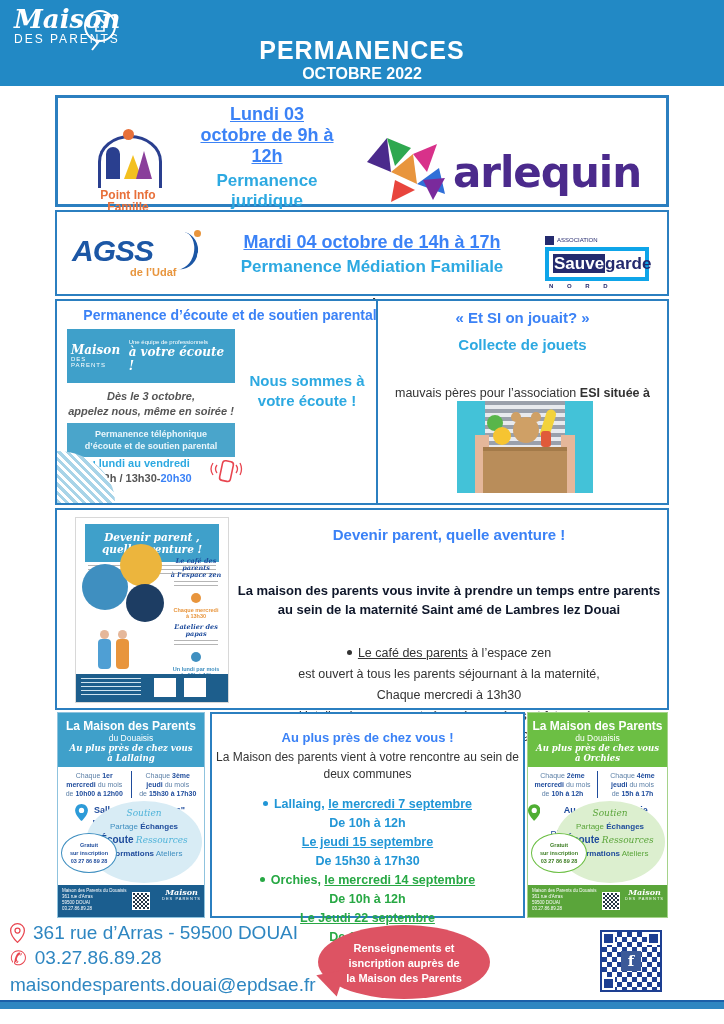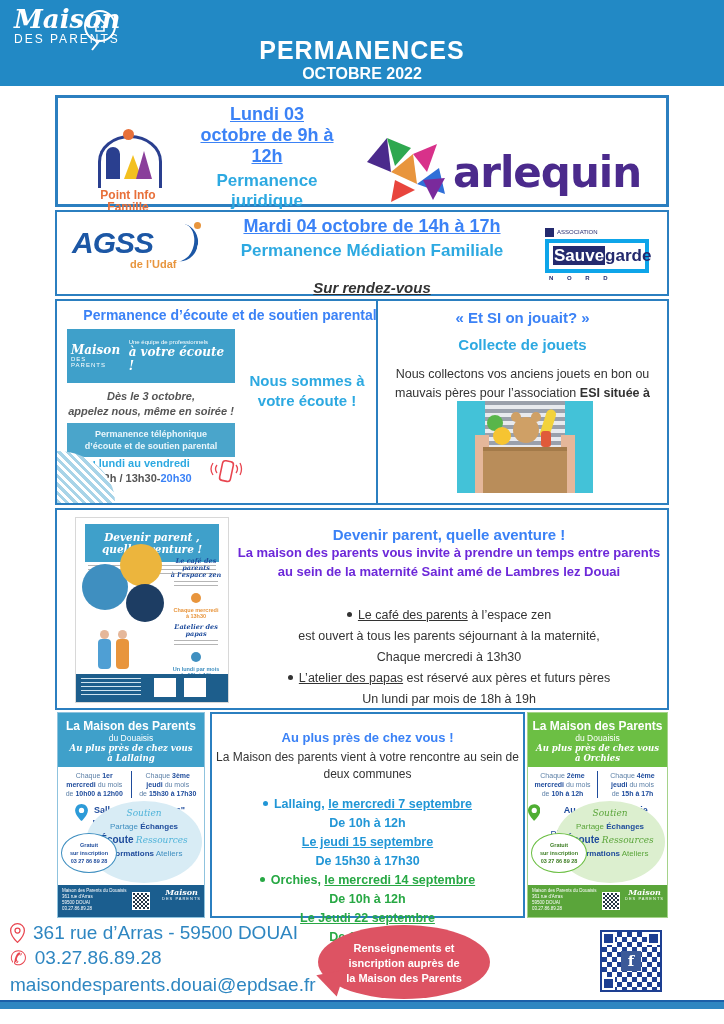--- a/index.html
+++ b/index.html
@@ -111,21 +111,21 @@
   .badge{display:inline-block;width:10px;height:10px;border-radius:50%;margin-top:2px;}
   .badge.o{background:#e8953d;} .badge.bl{background:#3f8fc0;}
   .pcol .to{font-size:5.5px;font-weight:bold;color:#e8953d;line-height:6px;}
   .pcol .tb{font-size:5.5px;font-weight:bold;color:#3f8fc0;line-height:6px;}
   .poster-foot{position:absolute;left:0;right:0;bottom:0;height:28px;background:#1d5e8c;}
   .pfl{position:absolute;left:5px;top:4px;width:60px;height:18px;background:repeating-linear-gradient(180deg,#cfe3ef 0 1px,transparent 1px 4px);}
   .pfb1,.pfb2{position:absolute;top:4px;width:22px;height:19px;background:#fff;}
   .pfb1{left:78px;} .pfb2{left:108px;}
   .dev-right{position:absolute;left:178px;top:4px;width:428px;text-align:center;}
   .dev-title{font-size:15px;font-weight:bold;margin-top:12px;}
-  .dev-intro{font-size:13px;font-weight:bold;color:#6d28d9;line-height:19px;}
+  .dev-intro{font-size:13px;font-weight:bold;color:#0f172a;margin-top:38px;line-height:19px;}
   .dev-list{font-size:12.5px;margin-top:24px;line-height:21px;}
   .bullet{display:inline-block;width:5px;height:5px;border-radius:50%;background:#333;vertical-align:2px;margin-right:6px;}
   
   .card{position:absolute;box-sizing:border-box;background:#fff;border:1px solid #8fc3de;font-size:8px;}
   .card-lal{left:57px;top:712px;width:148px;height:206px;}
   .card-orc{left:527px;top:712px;width:141px;height:206px;border-color:#a5d38a;}
   .card-head{color:#fff;text-align:center;padding:6px 2px 4px;}
   .card-lal .card-head{background:#3fa0ca;}
   .card-orc .card-head{background:#6cbf44;}
   .card-head .t{font-size:12px;font-weight:bold;}
@@ -241,21 +241,21 @@
   <div class="box box2">
     <div class="evt">
       <div class="logo-cell">
         <div class="agss">
           <span class="agss-t">AGSS</span>
           <span class="agss-arc"></span>
           <span class="agss-dot"></span>
           <span class="agss-s">de l’Udaf</span>
         </div>
       </div>
-      <div class="evt-mid" style="padding-top:4px;">
+      <div class="evt-mid" style="padding-top:20px;">
         <div class="evt-date red u">Mardi 04 octobre de 14h à 17h</div>
         <div class="evt-head blueh">Permanence Médiation Familiale</div>
         <div class="evt-note u">Sur rendez-vous</div>
       </div>
       <div class="logo-cell">
         <div class="sauv">
           <div class="sauv-top">
               <span class="sauv-sq"></span>
             <span>ASSOCIATION</span>
             </div>
@@ -299,21 +299,21 @@
     <div class="eco-right">
       <div class="r1"><span>Nous sommes à</span><br>
         <span>votre écoute !</span></div>
     </div>
   </div>
 
   <div class="box box3r">
     <div class="jx-title red">« Et SI on jouait? »</div>
     <div class="jx-sub blueh">Collecte de jouets</div>
     <div class="jx-body">
-      <span>Nous collectons vos anciens jouets en bon ou</span><br>
+      <br>
       <span>mauvais pères pour l’association </span><span class="b">ESI située à Masny</span>
     </div>
     <div class="photo">
       <div class="shirt"></div>
       <div class="arm-l"></div>
         <div class="arm-r"></div>
       <span class="toy ball-g"></span>
       <span class="toy ball-y"></span>
       <span class="toy teddy"></span>
       <span class="banana"></span>

